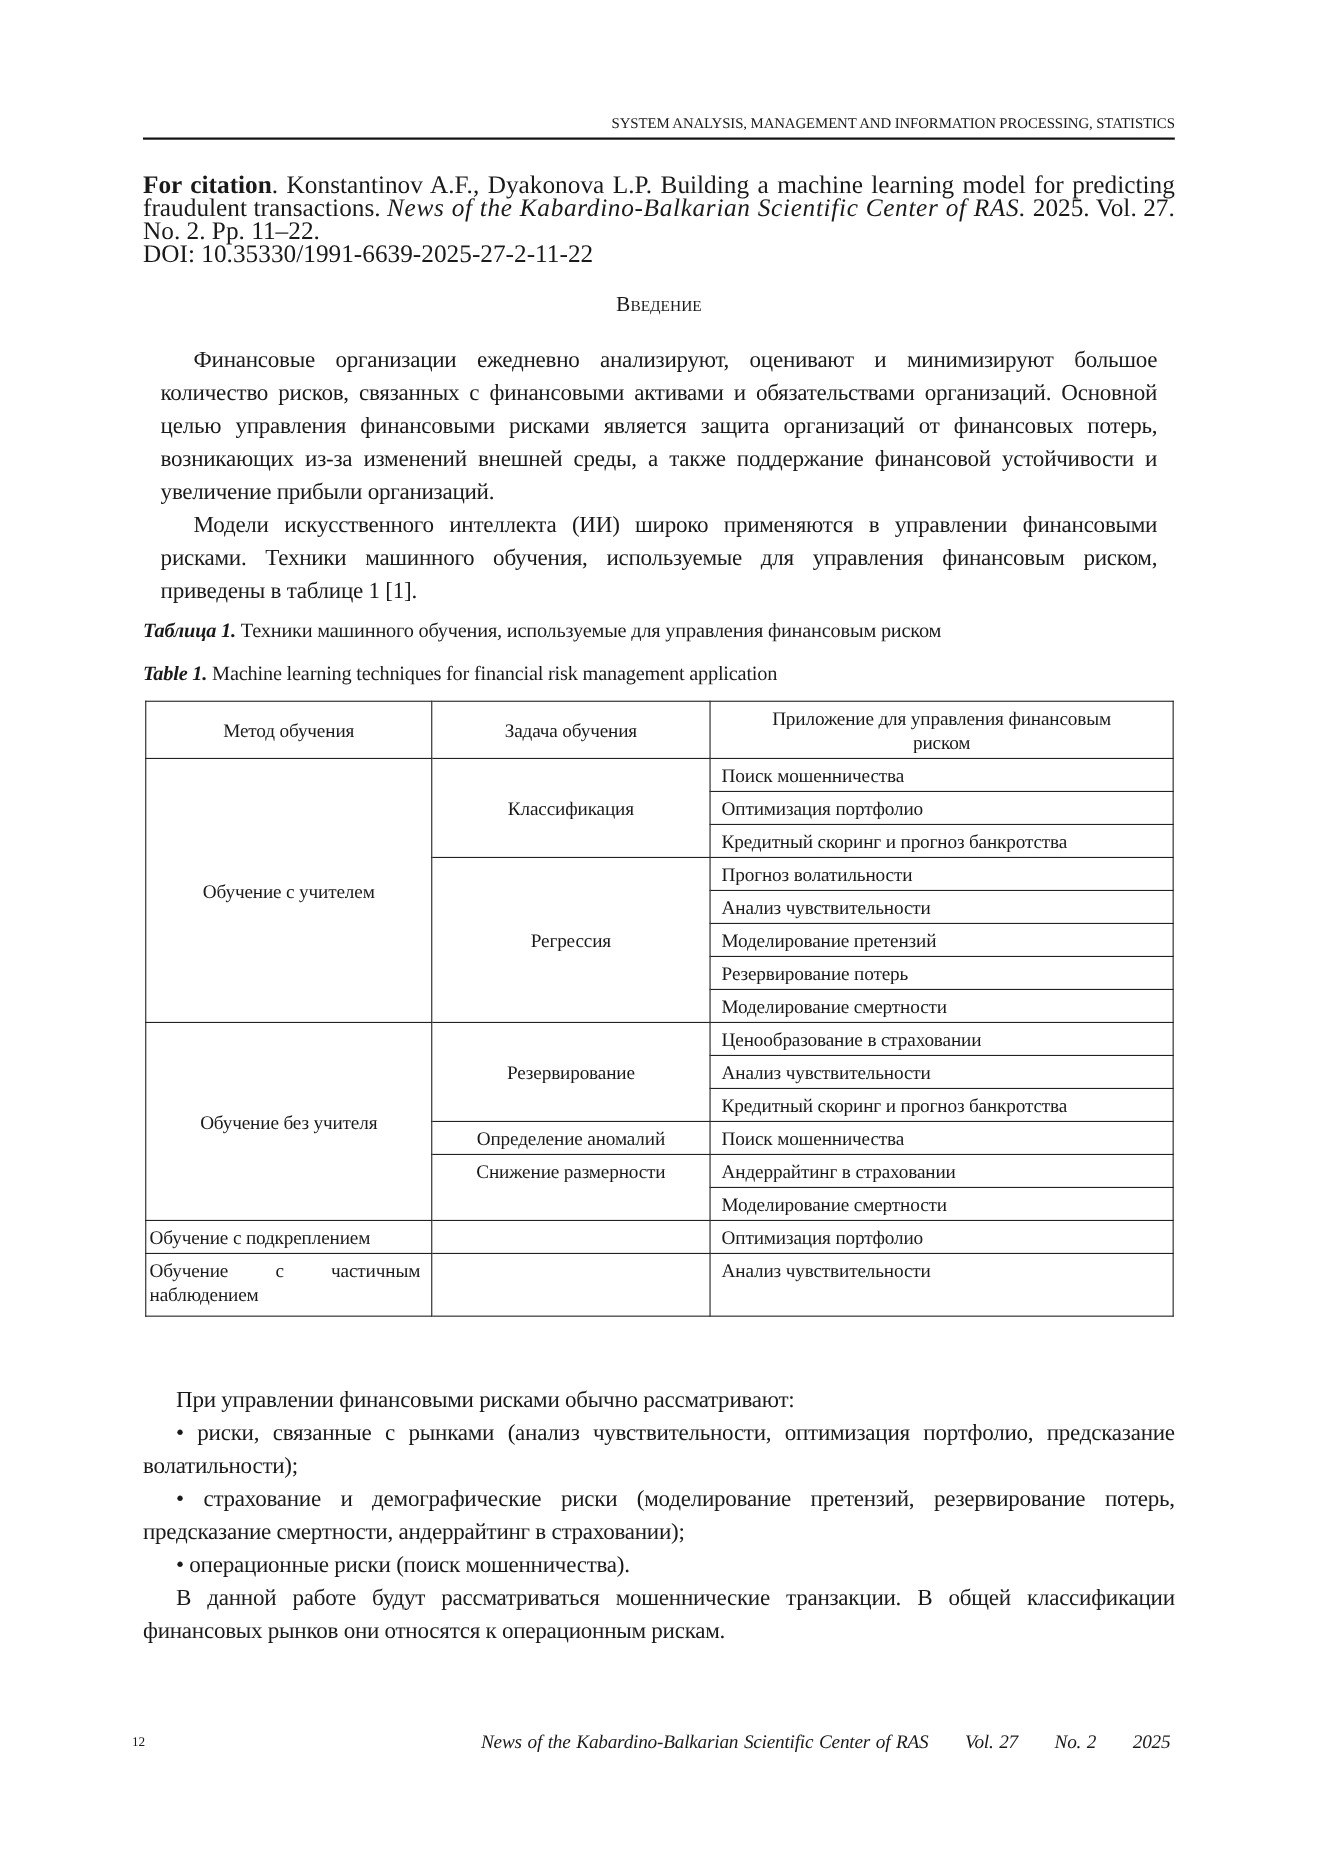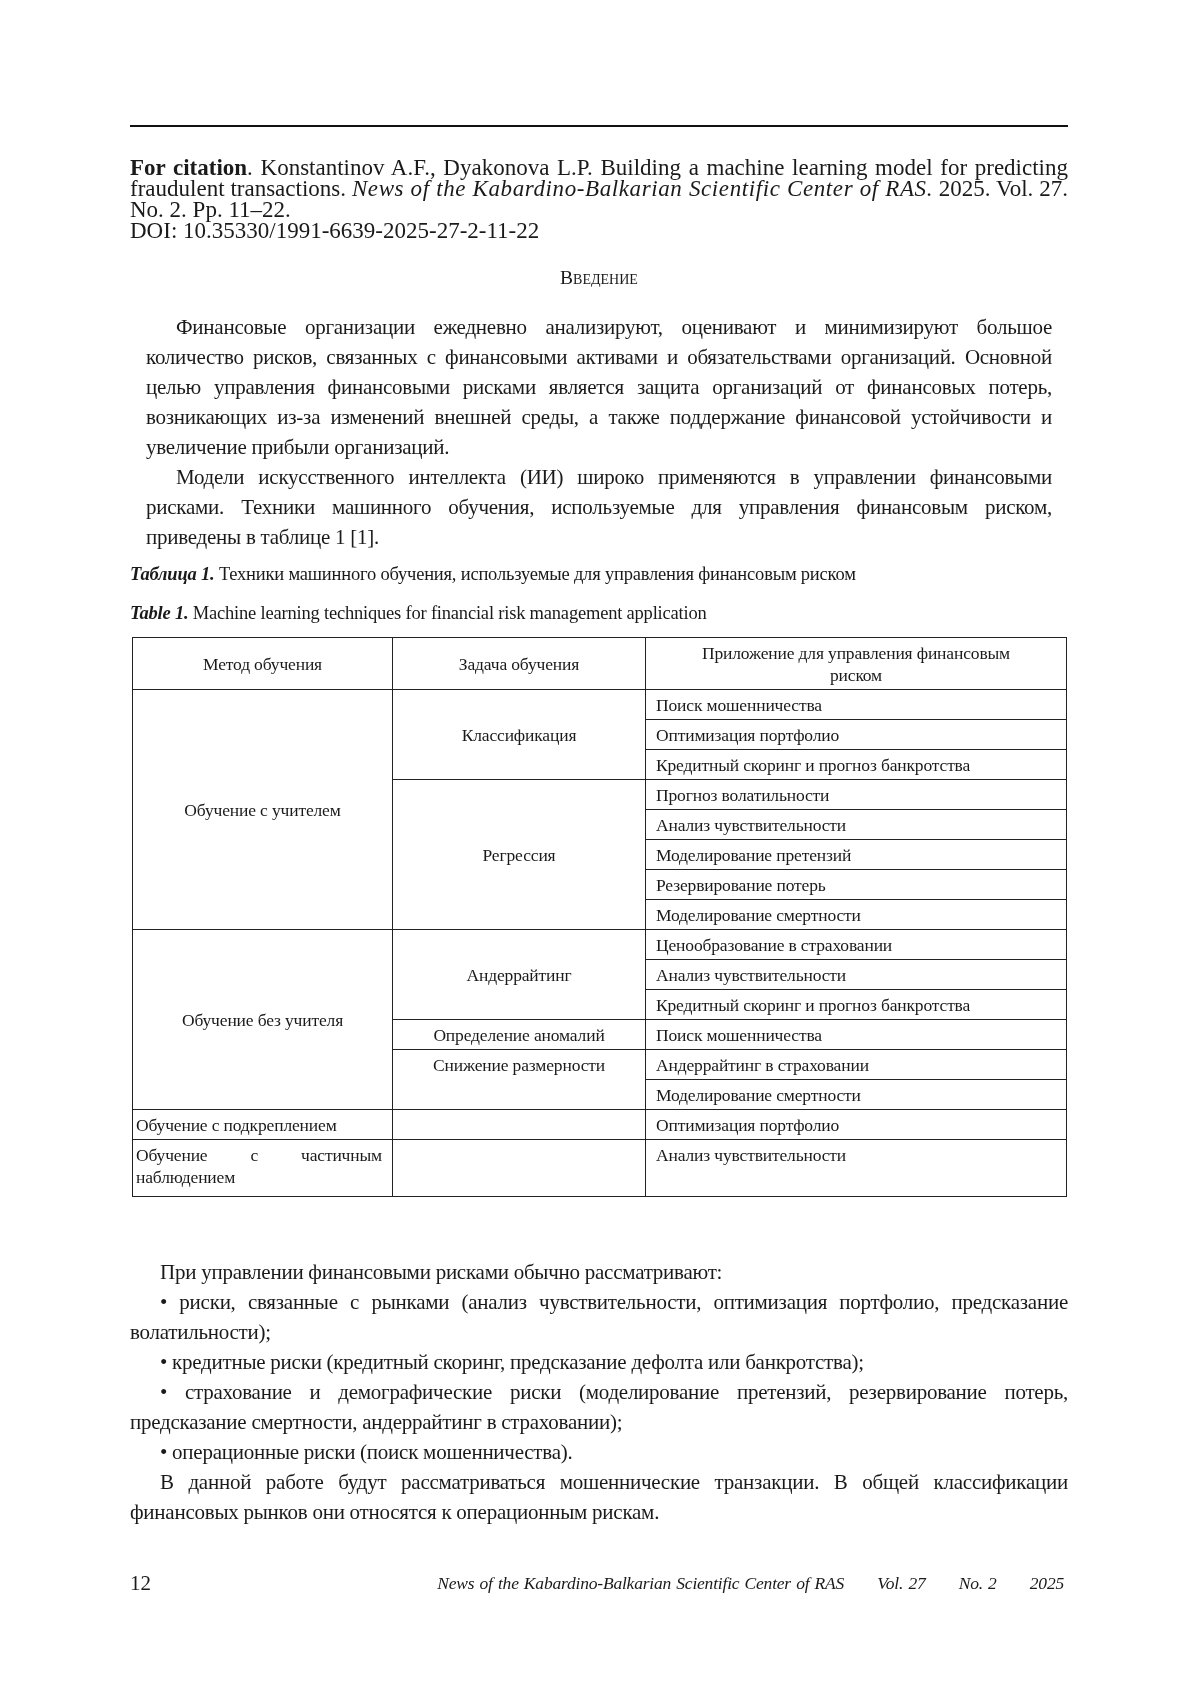--- a/index.html
+++ b/index.html
@@ -40,31 +40,32 @@
   table.data tr.hdr td { height: 51px; text-align: center; }
   table.data tr.r td { height: 29px; }
   table.data td.top { vertical-align: top; padding-top: 4px; }
   table.data td.left { text-align: left; padding-left: 3px; }
   table.data tr.last td { height: 52px; }
   table.data td.justify { text-align: justify; text-align-last: left; }
 
   #after-table { top: 1257px; }
   #after-table p { margin: 0; }
 
-  .footer-page { position: absolute; left: 130px; top: 1572px; font-size: 21px; line-height: 22px; }
+  .footer-page { position: absolute; left: 120px; top: 1572px; font-size: 12px; line-height: 22px; }
   .footer-journal { position: absolute; right: 136px; top: 1572px; font-size: 17.5px; line-height: 22px;
                     font-style: italic; letter-spacing: -0.2px; word-spacing: 1px; }
   .footer-journal span { margin-left: 28px; }
   .footer-journal span:first-child { margin-left: 0; }
 </style>
 </head>
 <body>
 
 <div class="page">
 
+  <div class="running-head">SYSTEM ANALYSIS, MANAGEMENT AND INFORMATION PROCESSING, STATISTICS</div>
   <div class="head-rule"></div>
 
   <div class="citation">
     <b>For citation</b><span>. Konstantinov A.F., Dyakonova L.P. Building a machine learning model for predicting fraudulent transactions. </span><i>News of the Kabardino-Balkarian Scientific Center of RAS.</i><span> 2025. Vol. 27. No. 2. Pp. 11–22.</span><br>
     <span>DOI: 10.35330/1991-6639-2025-27-2-11-22</span>
   </div>
 
   <div class="section-title">Введение</div>
 
   <div class="body-text" id="para1">
@@ -110,21 +111,21 @@
       <td class="c3">Моделирование претензий</td>
     </tr>
     <tr class="r">
       <td class="c3">Резервирование потерь</td>
     </tr>
     <tr class="r">
       <td class="c3">Моделирование смертности</td>
     </tr>
     <tr class="r">
       <td class="c1" rowspan="6">Обучение без учителя</td>
-      <td class="c2" rowspan="3">Андеррайтинг</td>
+      <td class="c2" rowspan="3">Резервирование</td>
       <td class="c3">Ценообразование в страховании</td>
     </tr>
     <tr class="r">
       <td class="c3">Анализ чувствительности</td>
     </tr>
     <tr class="r">
       <td class="c3">Кредитный скоринг и прогноз банкротства</td>
     </tr>
     <tr class="r">
       <td class="c2">Определение аномалий</td>
@@ -146,21 +147,20 @@
       <td class="c1 left top justify">Обучение с частичным наблюдением</td>
       <td class="c2"></td>
       <td class="c3 top">Анализ чувствительности</td>
     </tr>
   </tbody>
     </table>
 
   <div class="body-text" id="after-table">
     <p>При управлении финансовыми рисками обычно рассматривают:</p>
     <p>• риски, связанные с рынками (анализ чувствительности, оптимизация портфолио, предсказание волатильности);</p>
-    <p>• кредитные риски (кредитный скоринг, предсказание дефолта или банкротства);</p>
     <p>• страхование и демографические риски (моделирование претензий, резервирование потерь, предсказание смертности, андеррайтинг в страховании);</p>
     <p>• операционные риски (поиск мошенничества).</p>
     <p>В данной работе будут рассматриваться мошеннические транзакции. В общей классификации финансовых рынков они относятся к операционным рискам.</p>
   </div>
 
   <div class="footer-page">12</div>
   <div class="footer-journal">
     <span>News of the Kabardino-Balkarian Scientific Center of RAS</span>
     <span>Vol. 27</span>
     <span>No. 2</span>

